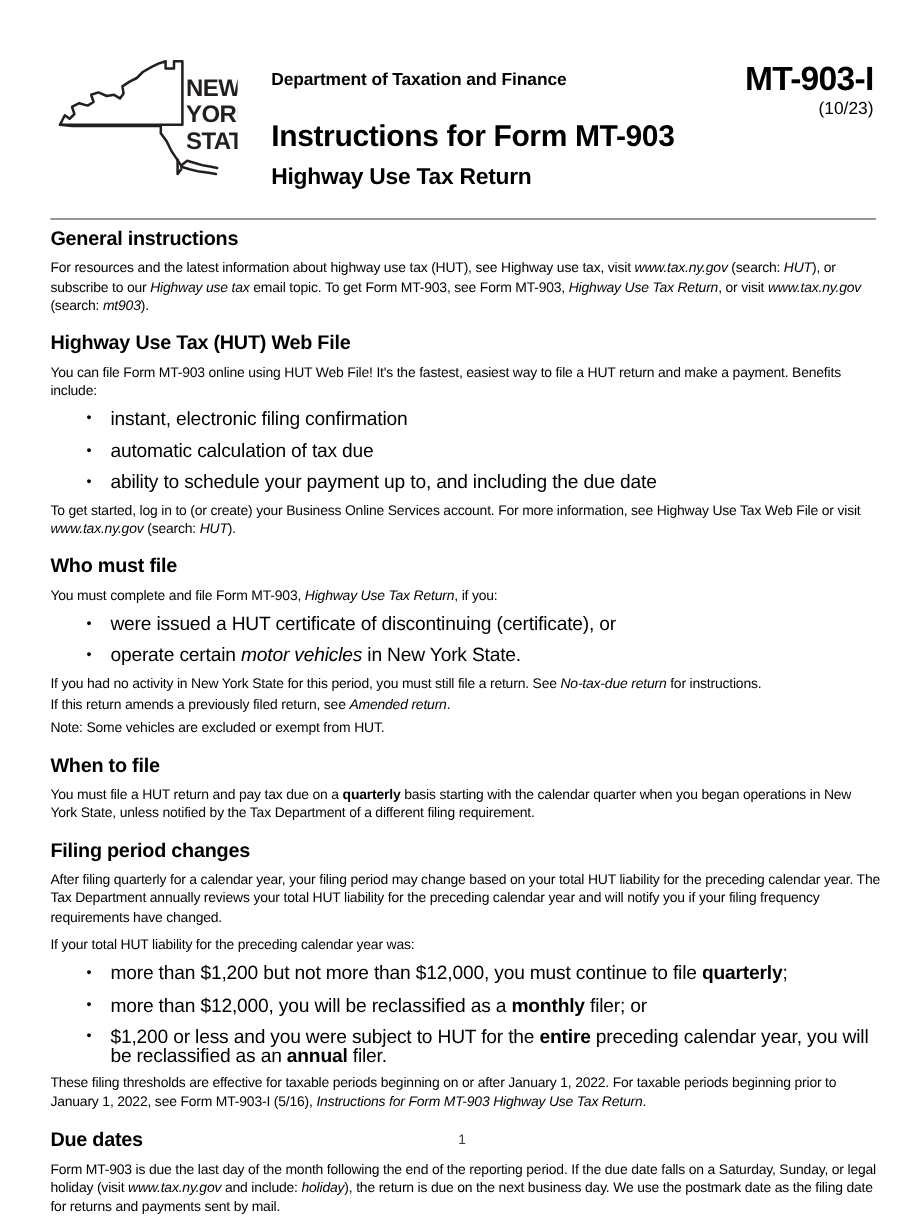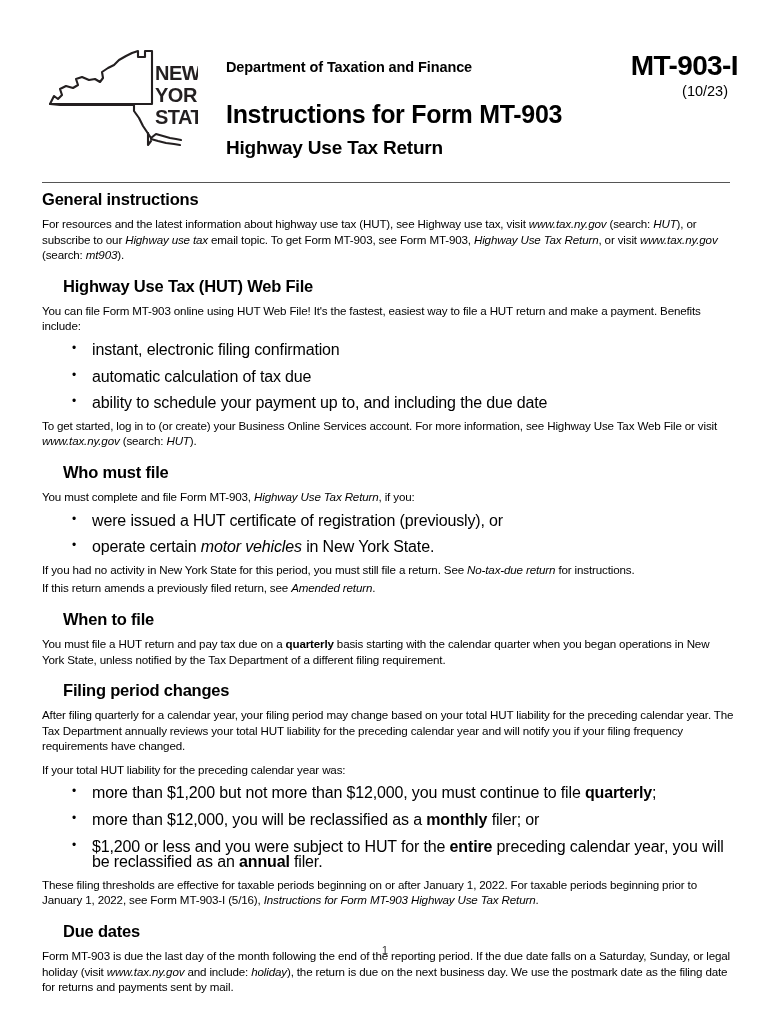--- a/index.html
+++ b/index.html
@@ -46,21 +46,21 @@
   .dept-line {
     position: absolute;
     left: 226px;
     top: 59px;
     font-size: 14.5px;
     font-weight: bold;
     letter-spacing: -0.1px;
   }
   .form-number {
     position: absolute;
-    right: 32px;
+    right: 42px;
     top: 50px;
     font-size: 28px;
     font-weight: bold;
     letter-spacing: -0.6px;
     text-align: right;
   }
   .form-rev {
     position: absolute;
     right: 42px;
     top: 83px;
@@ -103,21 +103,20 @@
     width: 692px;
   }
   h2.section {
     font-size: 16.5px;
     font-weight: bold;
     margin: 0 0 7px 0;
     letter-spacing: -0.2px;
   }
   h2.section.tight-top {
     margin-top: 14px;
-    margin-left: 21px;
   }
   p.body {
     font-size: 11.6px;
     line-height: 15.6px;
     margin: 0 0 8px 0;
     letter-spacing: -0.15px;
   }
   p.body.nogap { margin-bottom: 3px; }
   ul.bullets {
     list-style: none;
@@ -209,29 +208,30 @@
       <li>ability to schedule your payment up to, and including the due date</li>
     </ul>
 
     <p class="body"><span>To get started, log in to (or create) your Business Online Services account. For more information, see Highway Use Tax Web File or visit </span><i>www.tax.ny.gov</i><span> (search: </span><i>HUT</i><span>).</span></p>
 
     <h2 class="section tight-top">Who must file</h2>
 
     <p class="body"><span>You must complete and file Form MT-903, </span><i>Highway Use Tax Return</i><span>, if you:</span></p>
 
     <ul class="bullets">
-      <li>were issued a HUT certificate of registration (previously), or</li>
+      <li>were issued a HUT certificate of discontinuing (certificate), or</li>
       <li><span>operate certain </span><i>motor vehicles</i><span> in New York State.</span></li>
     </ul>
 
     <p class="body nogap"><span>If you had no activity in New York State for this period, you must still file a return. See </span><i>No-tax-due return</i><span> for instructions.</span></p>
 
 
     <p class="body nogap"><span>If this return amends a previously filed return, see </span><i>Amended return</i><span>.</span></p>
 
+    <p class="body">Note: Some vehicles are excluded or exempt from HUT.</p>
 
     <h2 class="section tight-top">When to file</h2>
 
     <p class="body"><span>You must file a HUT return and pay tax due on a </span><b>quarterly</b><span> basis starting with the calendar quarter when you began operations in New York State, unless notified by the Tax Department of a different filing requirement.</span></p>
 
     <h2 class="section tight-top">Filing period changes</h2>
 
     <p class="body">After filing quarterly for a calendar year, your filing period may change based on your total HUT liability for the preceding calendar year. The Tax Department annually reviews your total HUT liability for the preceding calendar year and will notify you if your filing frequency requirements have changed.</p>
 
     <p class="body">If your total HUT liability for the preceding calendar year was:</p>

